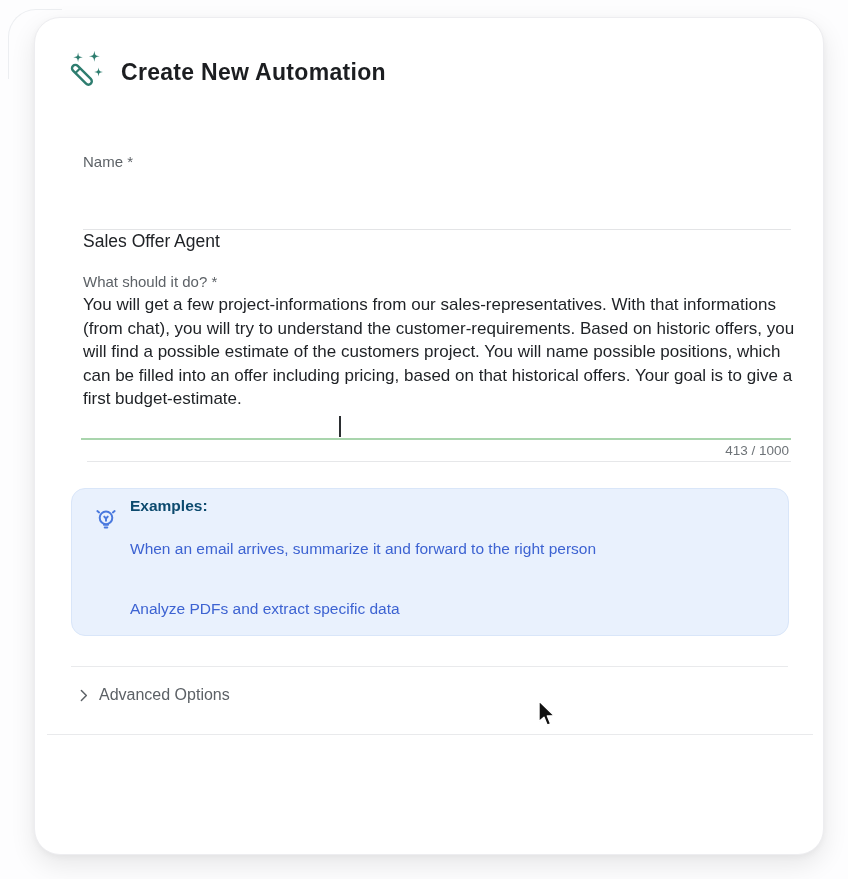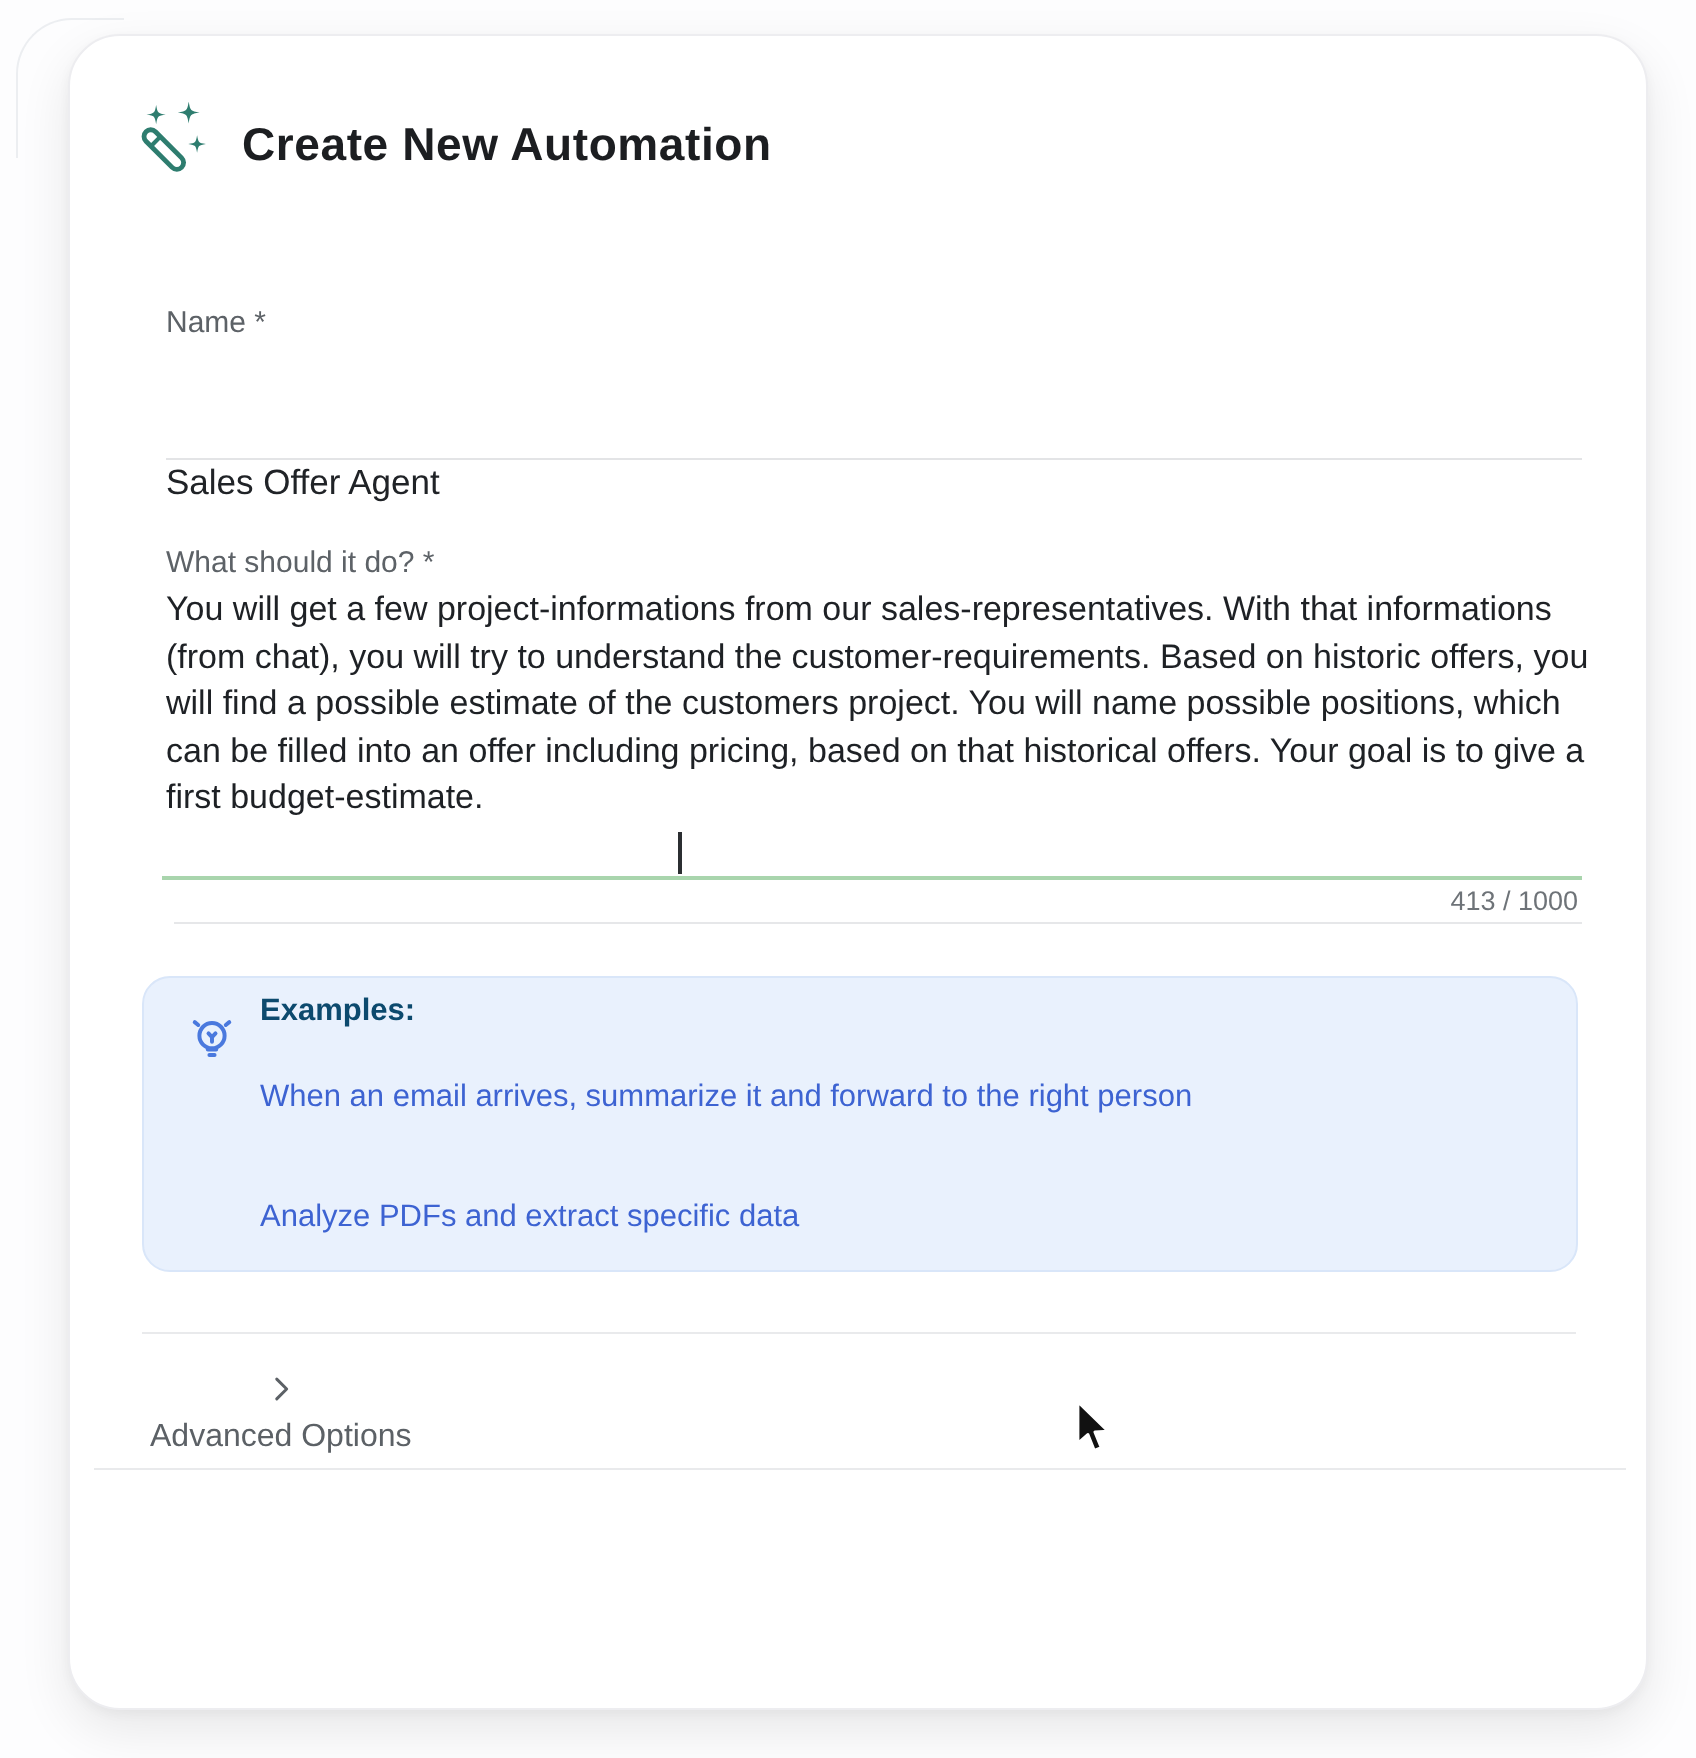--- a/index.html
+++ b/index.html
@@ -47,21 +47,21 @@
   .examples {
     position:absolute; left:36px; top:470px; width:718px; height:148px;
     background:#e9f1fd; border:1px solid #d9e6f9; border-radius:14px;
   }
   .examples-icon { position:absolute; left:20px; top:16px; width:28px; height:28px; }
   .examples-heading { position:absolute; left:58px; top:8px; font-size:15.5px; font-weight:700; color:#0c4a6e; }
   .example-item { position:absolute; left:58px; font-size:15.5px; color:#3d63d2; cursor:pointer; }
   .ex-0 { top:51px; } .ex-1 { top:81px; } .ex-2 { top:111px; }
 
   .divider-1 { position:absolute; left:36px; top:648px; width:717px; height:1px; background:#e9eaec; }
-  .advanced { position:absolute; left:40px; top:668px; display:flex; align-items:center; gap:7px; cursor:pointer;flex-direction:column; }
+  .advanced { position:absolute; left:40px; top:668px; display:flex; align-items:center; gap:7px; cursor:pointer; }
   .advanced-label { font-size:16px; color:#5c6166; }
   .divider-2 { position:absolute; left:12px; top:716px; width:766px; height:1px; background:#e9eaec; }
 
   .next-btn {
     position:absolute; left:648px; top:742px; width:110px; height:57px;
     background:#418378; border:none; border-radius:14px;
     display:flex; align-items:center; justify-content:center; gap:9px;
     color:#ffffff; font-size:17.5px; font-family:"Liberation Sans", sans-serif;
     cursor:pointer;
   }

